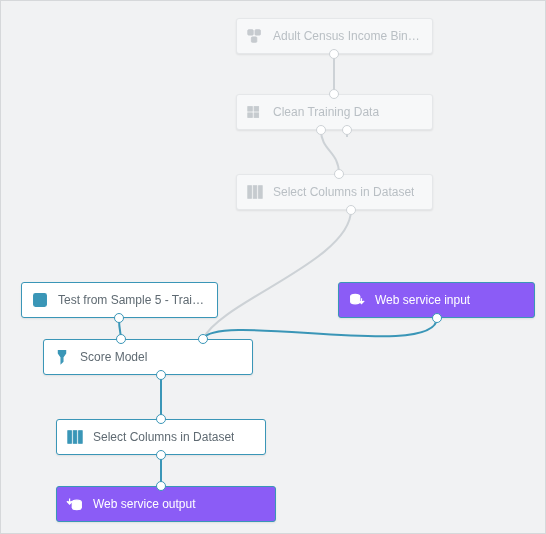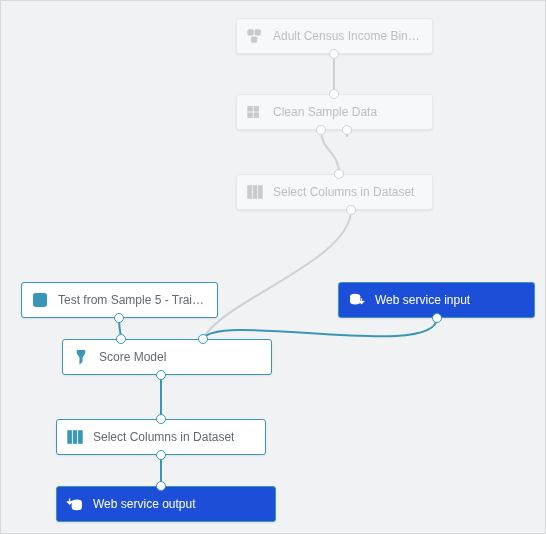--- a/index.html
+++ b/index.html
@@ -51,21 +51,21 @@
   .faded .icon svg * { stroke: #c6cbcf; fill: #c6cbcf; }
   
   .active-white {
     background: #ffffff;
     border: 1px solid #3a96b7;
     color: #5f6a72;
   }
   .active-white .icon svg * { stroke: #3a96b7; fill: #3a96b7; }
   
   .ws {
-    background: #1d4ed8;
+    background: #8b5cf6;
     border: 1px solid #3a96b7;
     color: #ffffff;
   }
   .ws .icon svg * { stroke: #ffffff; fill: #ffffff; }
   
   .port {
     position: absolute;
     width: 10px; height: 10px;
     background: #fff;
     border: 1px solid #3a96b7;
@@ -113,21 +113,21 @@
 
   <div class="node faded" style="left:235px; top:93px; width:197px;">
     <span class="icon">
       <svg viewBox="0 0 20 20" width="18" height="18">
           <rect x="2" y="4" width="5" height="5" fill="#c6cbcf"></rect>
           <rect x="9" y="4" width="5" height="5" fill="#c6cbcf"></rect>
           <rect x="2" y="11" width="5" height="5" fill="#c6cbcf"></rect>
           <rect x="9" y="11" width="5" height="5" fill="none" stroke="#c6cbcf"></rect>
         </svg>
     </span>
-    <span class="label">Clean Sample Data</span>
+    <span class="label">Clean Training Data</span>
   </div>
   <div class="port faded-port" style="left:328px; top:88px;"></div>
   <div class="port faded-port" style="left:315px; top:124px;"></div>
   <div class="port faded-port" style="left:341px; top:124px;"></div>
 
   <div class="node faded" style="left:235px; top:173px; width:197px;">
     <span class="icon">
       <svg viewBox="0 0 20 20" width="18" height="18">
           <rect x="2" y="3" width="4" height="14" fill="#c6cbcf"></rect>
           <rect x="8" y="3" width="4" height="14" fill="none" stroke="#c6cbcf"></rect>
@@ -155,21 +155,21 @@
       <svg viewBox="0 0 20 20" width="18" height="18">
           <ellipse cx="8" cy="6" rx="5" ry="2.2" fill="none" stroke="#fff" stroke-width="1.4"></ellipse>
           <path d="M3 6v6c0 1.2 2.2 2.2 5 2.2s5-1 5-2.2V6" fill="none" stroke="#fff" stroke-width="1.4"></path>
           <path d="M15 8 L15 14 M12 11 L15 14 L18 11" fill="none" stroke="#fff" stroke-width="1.4"></path>
         </svg>
     </span>
     <span class="label">Web service input</span>
   </div>
   <div class="port" style="left:431px; top:312px;"></div>
 
-  <div class="node active-white" style="left:61px; top:338px; width:210px;">
+  <div class="node active-white" style="left:42px; top:338px; width:210px;">
     <span class="icon">
       <svg viewBox="0 0 20 20" width="18" height="18">
           <path d="M6 3h8v3l-3 4v5l-2 2v-7L6 6z" fill="none" stroke="#3a96b7" stroke-width="1.4"></path>
         </svg>
     </span>
     <span class="label">Score Model</span>
   </div>
   <div class="port" style="left:115px; top:333px;"></div>
   <div class="port" style="left:197px; top:333px;"></div>
   <div class="port" style="left:155px; top:369px;"></div>

